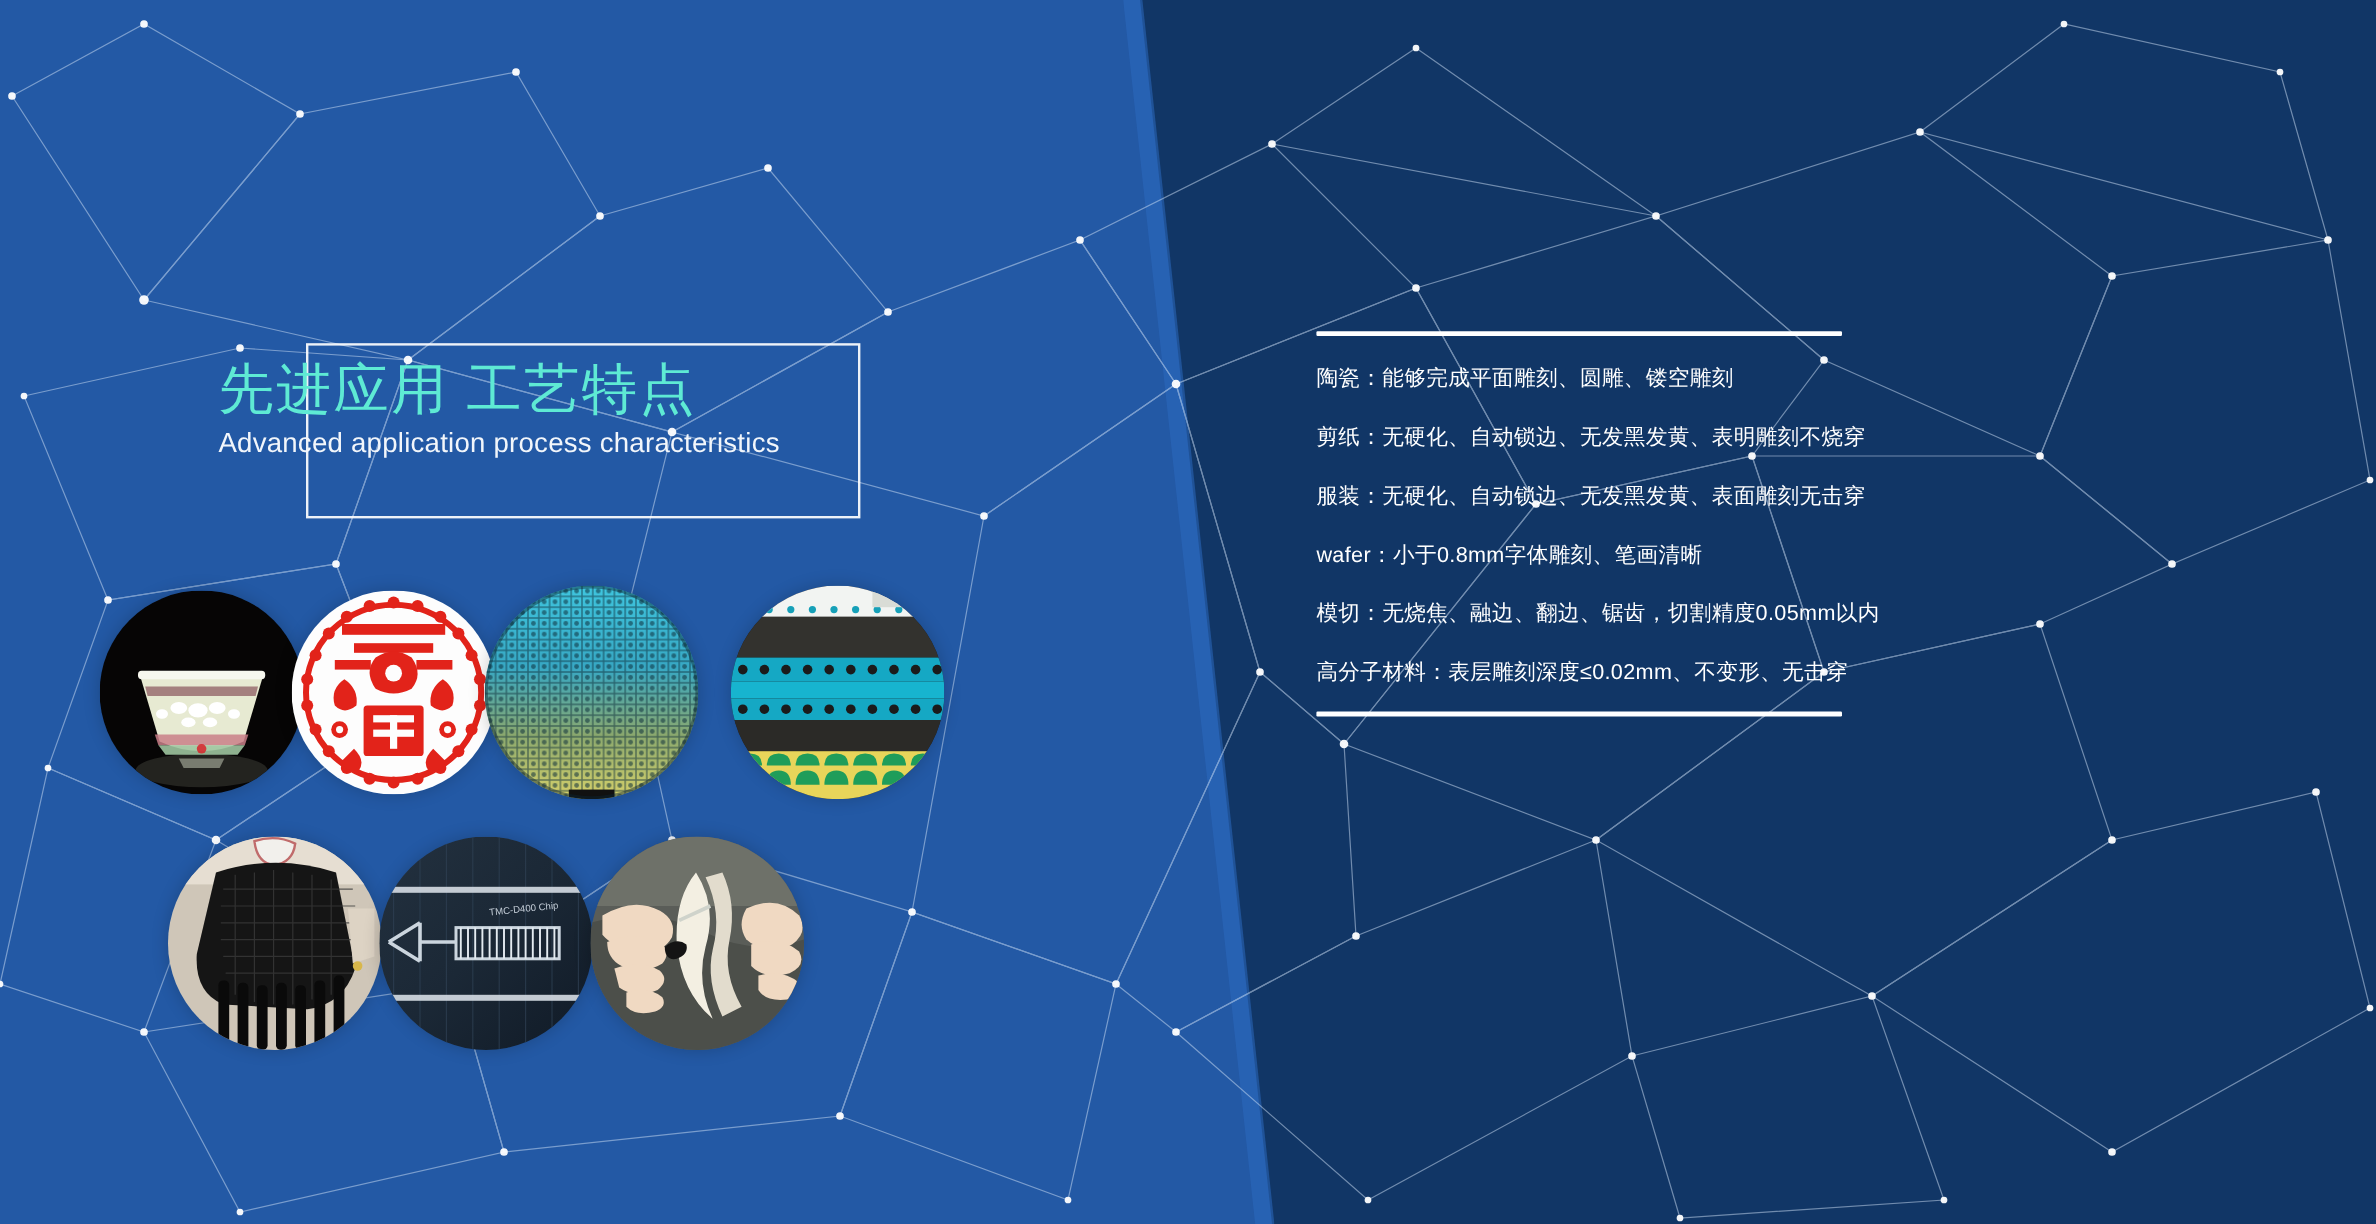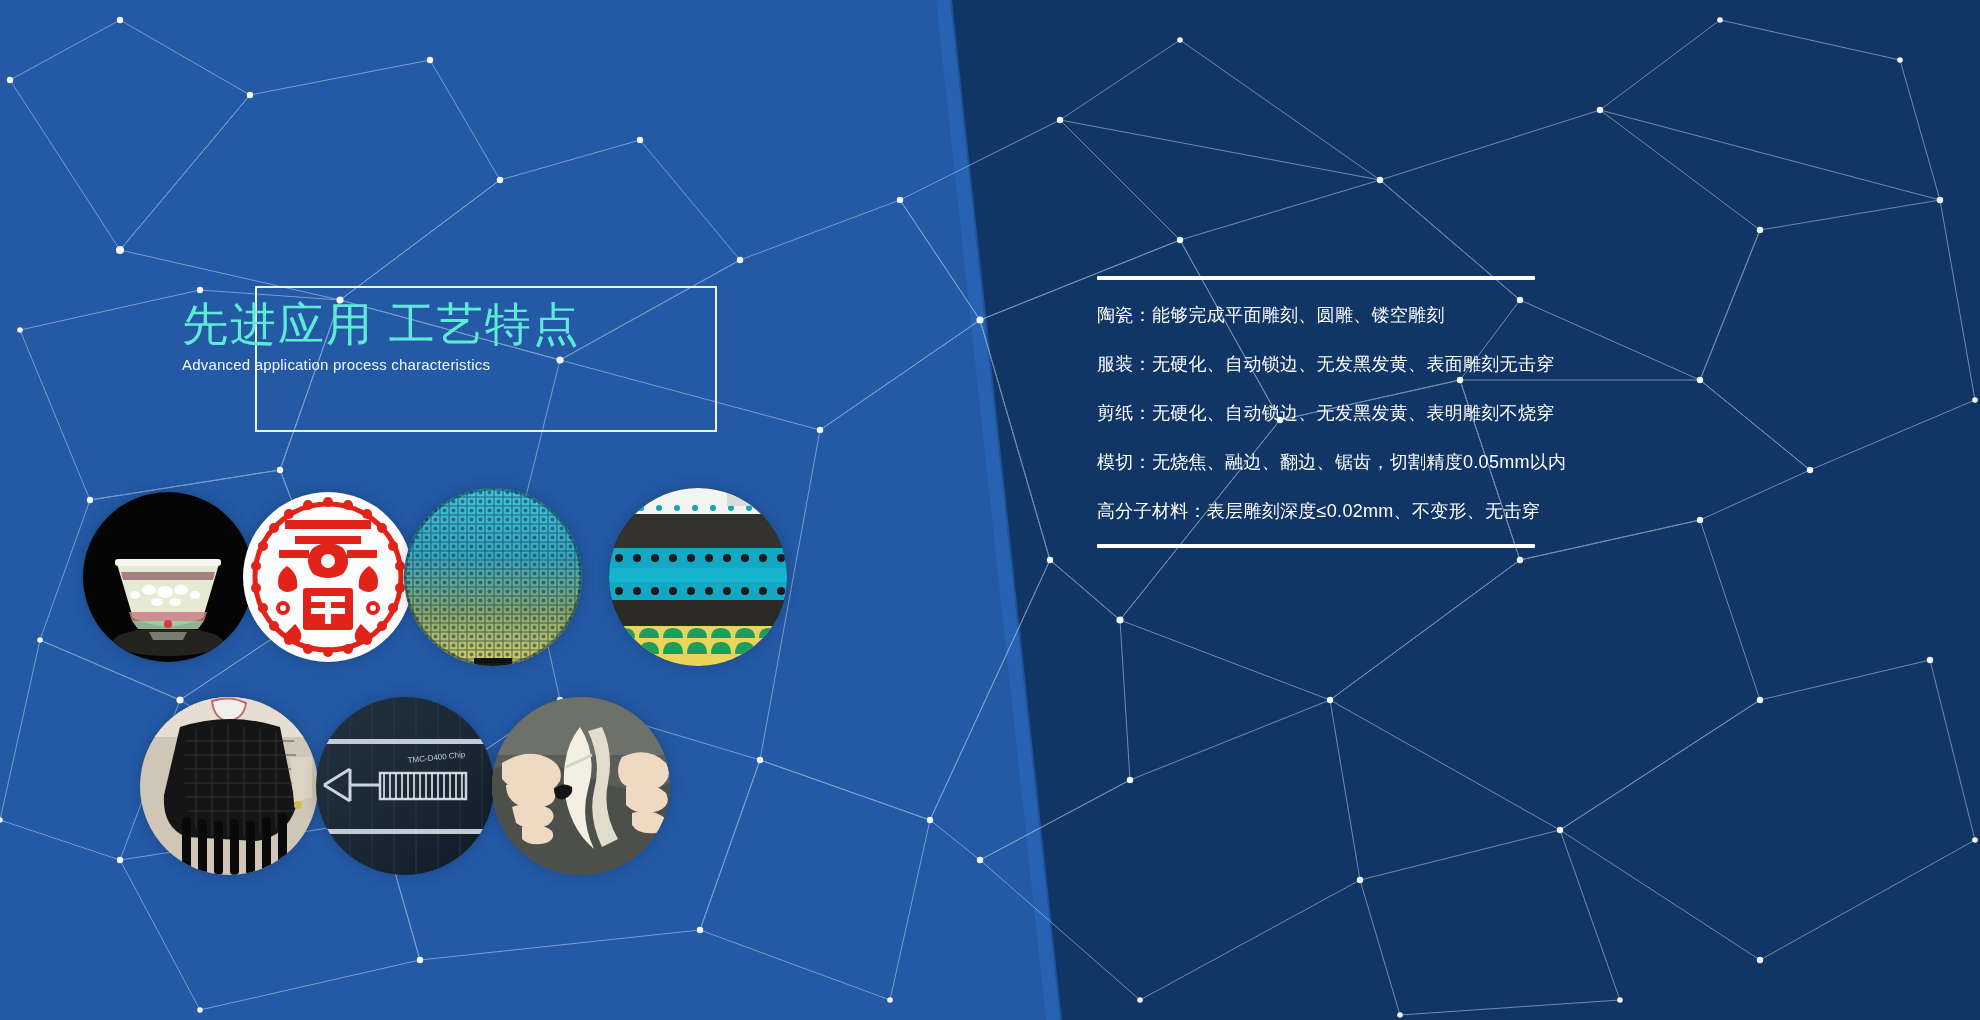--- a/index.html
+++ b/index.html
@@ -16,21 +16,21 @@
   .constellation{position:absolute;inset:0;pointer-events:none;}
   .constellation svg{display:block;width:1980px;height:1020px;}
 
   
   .title-frame{position:absolute;left:255px;top:286px;width:462px;height:146px;
      border:2px solid rgba(255,255,255,.92);box-sizing:border-box;}
   .title-main{position:absolute;left:182px;top:300px;width:620px;
      font-size:46px;line-height:1.05;color:#5eead4;letter-spacing:2px;
      font-weight:400;white-space:nowrap;}
   .title-sub{position:absolute;left:182px;top:356px;width:620px;
-     font-size:15px;color:#f2f6fb;letter-spacing:.2px;white-space:nowrap;}
+     font-size:23px;color:#f2f6fb;letter-spacing:.2px;white-space:nowrap;}
 
   
   .gallery{position:absolute;left:0;top:0;}
   .circle{position:absolute;border-radius:50%;overflow:hidden;
      box-shadow:0 0 14px rgba(0,0,0,.20);}
   .circle svg{display:block;}
 
   
   .spec{position:absolute;left:1097px;top:276px;width:800px;}
   .rule{height:4px;background:#ffffff;width:438px;border-radius:1px;}
@@ -389,20 +389,21 @@
         </g>
         <path d="M62 92 q10 -8 18 -2 q2 8 -8 12 q-10 2 -10 -10 Z" fill="#141414"></path>
         <path d="M74 70 l26 -12" stroke="#cfd3cb" stroke-width="3" fill="none"></path>
       </svg>
     </div>
   </div>
 
   <div class="spec">
     <div class="rule top"></div>
     <p class="spec-line">陶瓷：能够完成平面雕刻、圆雕、镂空雕刻</p>
+    <p class="spec-line">剪纸：无硬化、自动锁边、无发黑发黄、表明雕刻不烧穿</p>
     <p class="spec-line">服装：无硬化、自动锁边、无发黑发黄、表面雕刻无击穿</p>
-    <p class="spec-line">剪纸：无硬化、自动锁边、无发黑发黄、表明雕刻不烧穿</p>
+    <p class="spec-line">wafer：小于0.8mm字体雕刻、笔画清晰</p>
     <p class="spec-line">模切：无烧焦、融边、翻边、锯齿，切割精度0.05mm以内</p>
     <p class="spec-line">高分子材料：表层雕刻深度≤0.02mm、不变形、无击穿</p>
     <div class="rule bottom"></div>
   </div>
 
 </div>
 
 </body></html>

